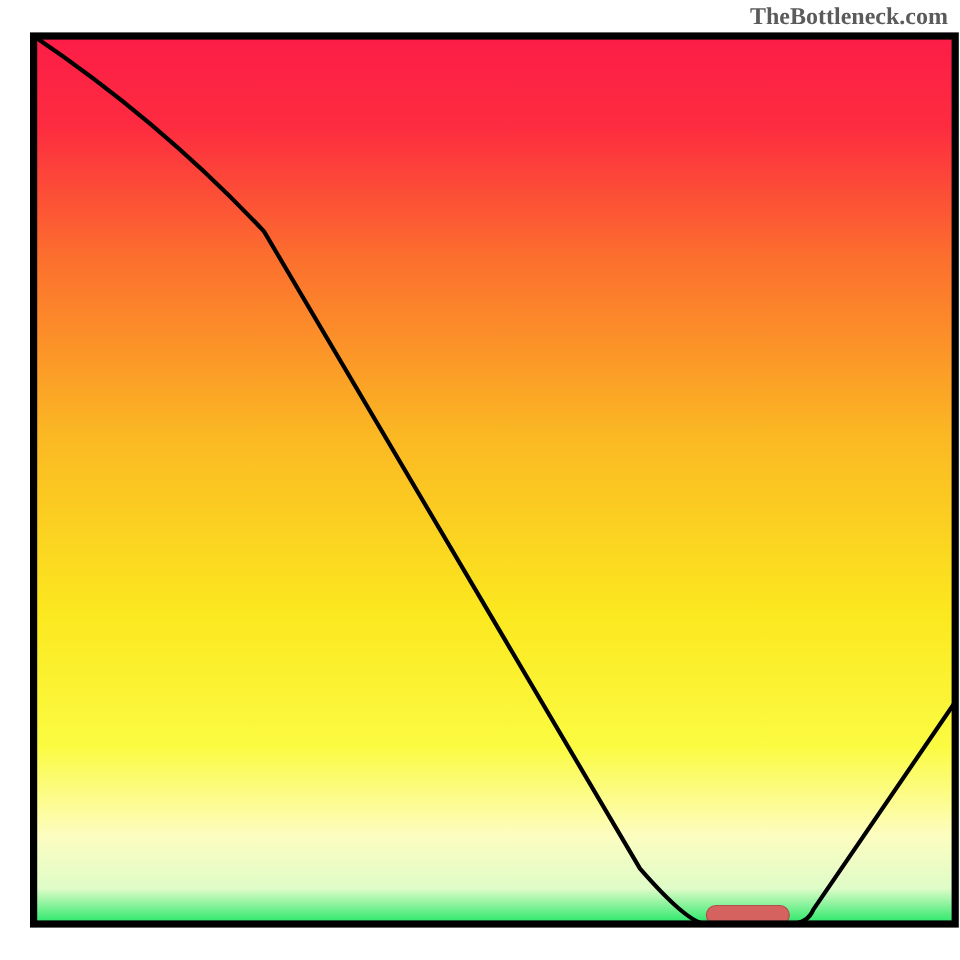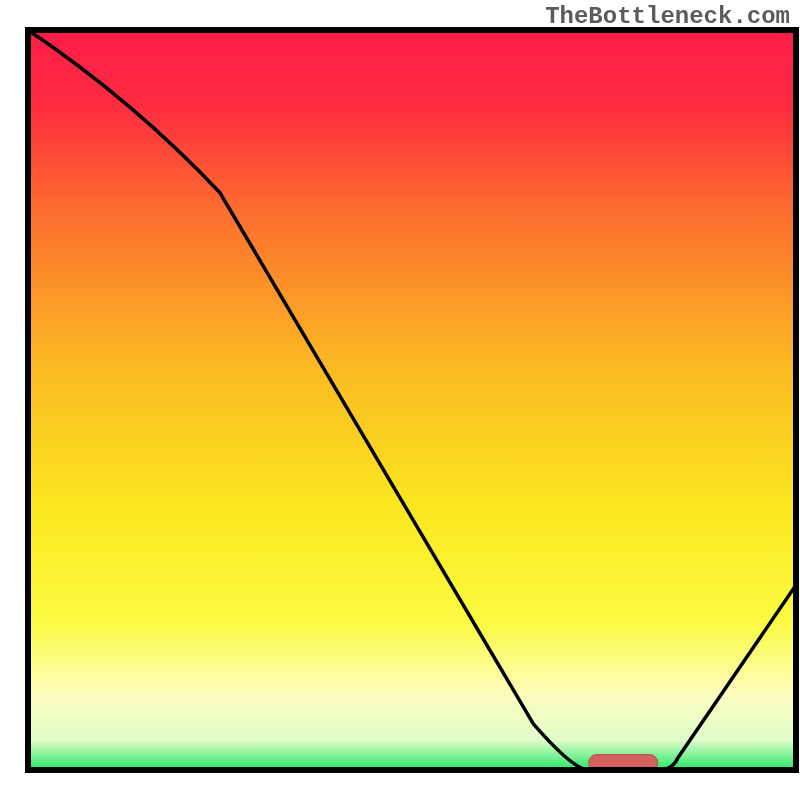--- a/index.html
+++ b/index.html
@@ -14,22 +14,22 @@
     position: absolute;
     left: 0;
     top: 0;
     width: 800px;
     height: 800px;
   }
   .watermark {
     position: absolute;
     top: 3px;
     right: 10px;
-    font-family: Liberation Mono, monospace;
-    font-size: 24px;
+    font-family: Liberation Serif, serif;
+    font-size: 20px;
     font-weight: 600;
     color: #5b5b5b;
     letter-spacing: 0;
     user-select: none;
   }
 </style>
 </head>
 <body>
 
 <div class="chart-container">

